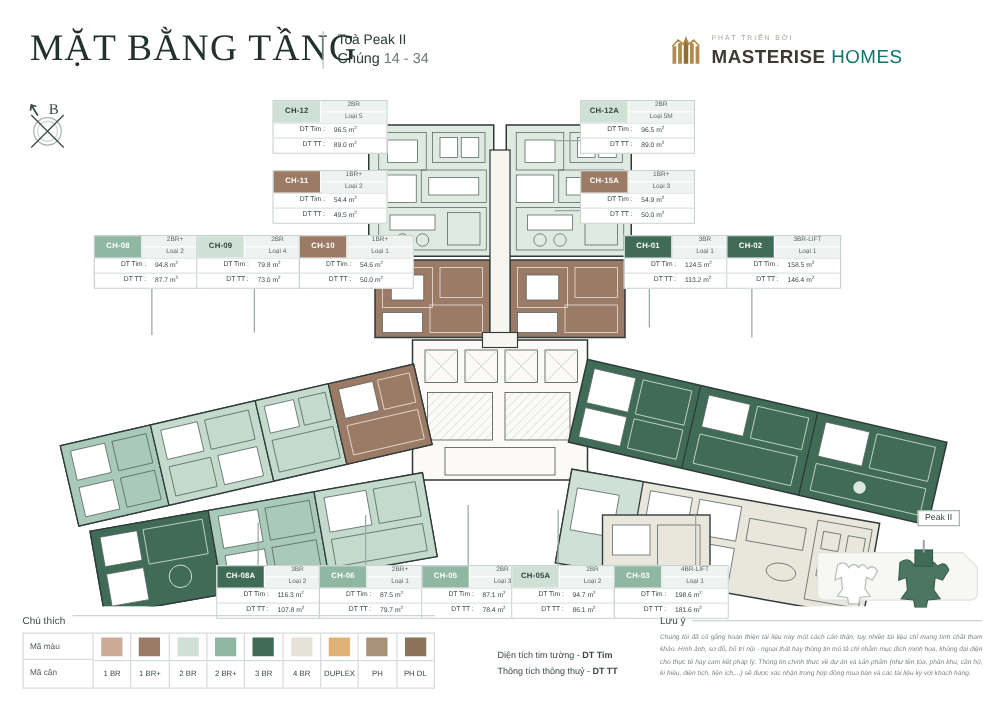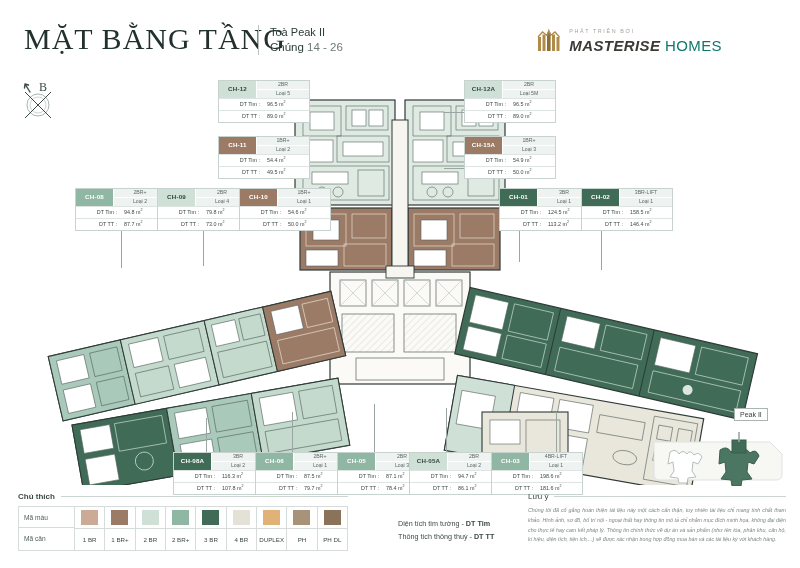--- a/index.html
+++ b/index.html
@@ -25,21 +25,21 @@
   .title-sep{position:absolute;left:258px;top:25px;width:1px;height:30px;background:#b9c3c0;}
   .sub1{position:absolute;left:270px;top:26px;font-size:11px;color:#2c3c38;white-space:nowrap;}
   .sub2{position:absolute;left:270px;top:41px;font-size:11.5px;color:#2c3c38;white-space:nowrap;}
   .sub2 .flr{color:#6d7a77;}
 
   .brand{position:absolute;right:18px;top:24px;height:34px;display:flex;align-items:center;gap:7px;}
   .brand-mark{width:26px;height:26px;flex:0 0 auto;}
   .brand-txt{display:flex;flex-direction:column;line-height:1;}
   .brand-pre{font-size:5.4px;letter-spacing:1.6px;color:#a9a49c;margin-bottom:3px;}
   .brand-name{font-size:15px;letter-spacing:.4px;white-space:nowrap;}
-  .brand-name b{color:#3d3a35;font-weight:700;font-style:italic;}
+  .brand-name b{color:#3d3a35;font-weight:700;}
   .brand-name span{color:#0f766e;font-weight:400;}
 
   
   .compass{position:absolute;left:14px;top:78px;width:54px;height:52px;}
 
   
   .plan{position:absolute;left:0;top:60px;width:800px;height:425px;}
 
   
   .ucard{
@@ -84,21 +84,21 @@
   .keymap-tag{
     position:absolute;left:86px;top:-20px;
     border:.8px solid #aab4b1;background:#fff;
     font-size:7px;padding:2px 5px;color:#33423f;white-space:nowrap;
   }
 
   
   .footer{position:absolute;left:0;top:488px;width:800px;height:80px;}
 
   .legend{position:absolute;left:18px;top:4px;width:330px;}
-  .legend-hd{display:flex;align-items:center;gap:6px;font-size:8px;color:#3c4a47;margin-bottom:5px;font-weight:bold;}
+  .legend-hd{display:flex;align-items:flex-start;gap:6px;font-size:8px;color:#3c4a47;margin-bottom:5px;}
   .legend-hd .rule{flex:1;height:1px;background:#cdd5d3;}
   .legend-tbl{display:flex;border:.8px solid #d6dcda;background:#fff;}
   .legend-tbl .hcol{width:55px;border-right:.8px solid #d6dcda;}
   .legend-tbl .hcol div{
     height:21px;display:flex;align-items:center;padding-left:5px;
     font-size:6.6px;color:#505e5b;box-sizing:border-box;
   }
   .legend-tbl .hcol div:first-child{border-bottom:.8px solid #d6dcda;}
   .lcol{flex:1;border-right:.8px solid #d6dcda;}
   .lcol:last-child{border-right:none;}
@@ -118,21 +118,21 @@
 <body>
 
 <div id="page">
 
   <div class="header">
     <div class="title">MẶT BẰNG TẦNG</div>
     <div class="title-sep"></div>
     <div class="sub1">Toà Peak II</div>
     <div class="sub2">
       <span>Chúng</span>
-      <span class="flr">14 - 26</span>
+      <span class="flr">14 - 34</span>
     </div>
 
     <div class="brand">
       <svg class="brand-mark" viewBox="0 0 26 26">
         <g fill="#b08b4a">
           <rect x="2" y="9" width="3" height="14"></rect>
           <rect x="6.5" y="6.5" width="3" height="16.5"></rect>
           <rect x="11" y="4.5" width="3.6" height="18.5" fill="#8f6f38"></rect>
           <rect x="16" y="6.5" width="3" height="16.5"></rect>
           <rect x="20.5" y="9" width="3" height="14"></rect>

